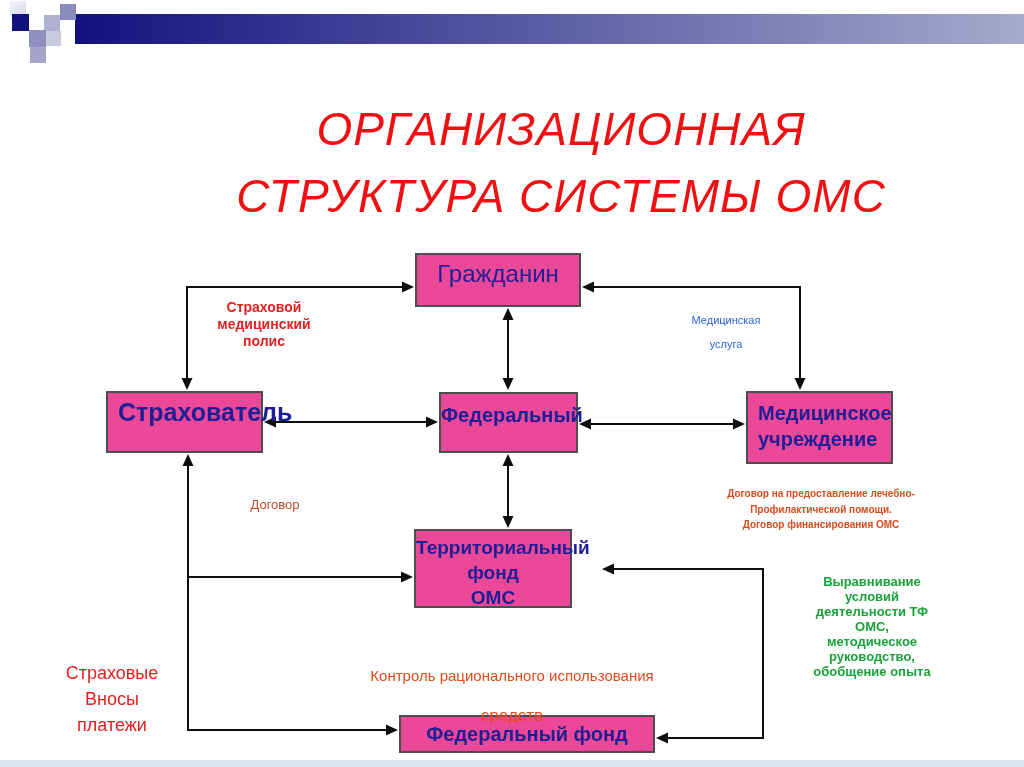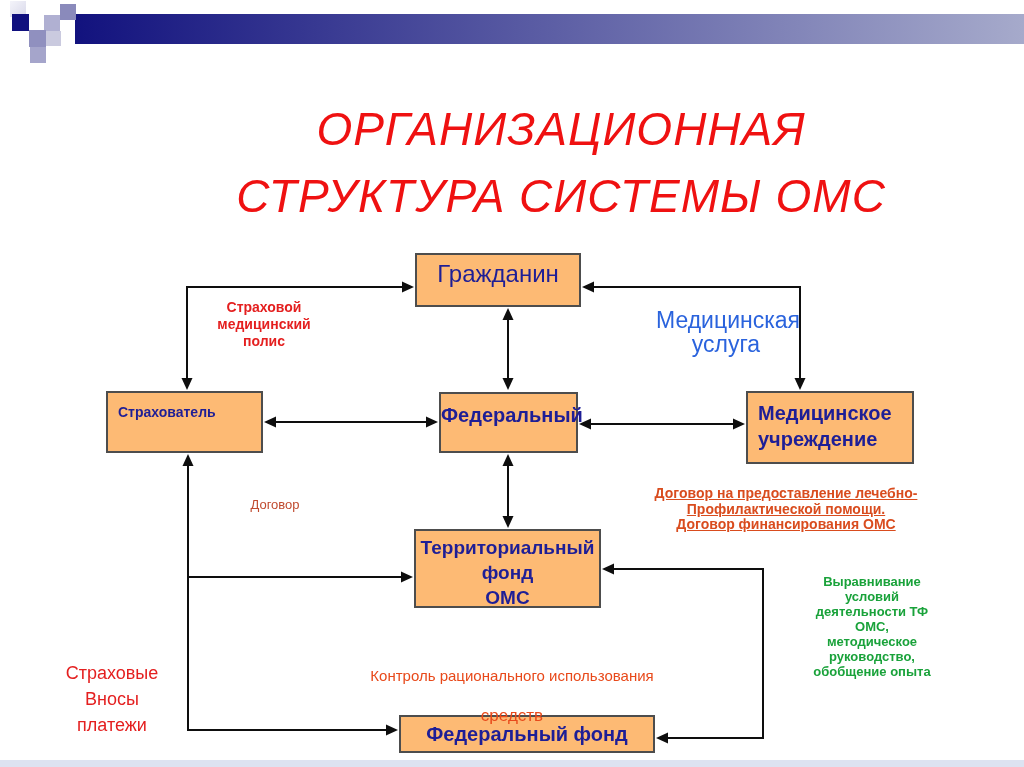--- a/index.html
+++ b/index.html
@@ -30,48 +30,48 @@
     white-space:pre-line;letter-spacing:1px;
   }
 
   
   .connectors{position:absolute;left:0;top:0;width:1024px;height:767px;pointer-events:none;}
   .connectors line,.connectors path{stroke:var(--arrow);stroke-width:2;fill:none;}
   .connectors polygon{fill:var(--arrow);stroke:none;}
 
   
   .box{
-    position:absolute;box-sizing:border-box;background:#fdba74;
+    position:absolute;box-sizing:border-box;background:#ec4899;
     border:2px solid var(--box_border);color:var(--navy);
     white-space:pre-line;
   }
   .box-citizen{left:415px;top:253px;width:166px;height:54px;
     font-size:24px;line-height:30px;text-align:center;padding-top:4px;font-weight:400;}
   .box-insured{left:106px;top:391px;width:157px;height:62px;
-    font-size:14px;line-height:24px;font-weight:bold;padding:7px 0 0 10px;}
+    font-size:25px;line-height:24px;font-weight:bold;padding:7px 0 0 10px;}
   .box-insurer{left:439px;top:392px;width:139px;height:61px;
     font-size:20px;line-height:24px;font-weight:bold;text-align:center;padding-top:9px;}
-  .box-medical{left:746px;top:391px;width:168px;height:73px;
+  .box-medical{left:746px;top:391px;width:147px;height:73px;
     font-size:20px;line-height:26px;font-weight:bold;padding:7px 0 0 10px;}
-  .box-territorial{left:414px;top:529px;width:187px;height:79px;
+  .box-territorial{left:414px;top:529px;width:158px;height:79px;
     font-size:19px;line-height:25px;font-weight:bold;text-align:center;padding-top:4px;}
   .box-federal{left:399px;top:715px;width:256px;height:38px;
     font-size:20px;font-weight:bold;text-align:center;line-height:35px;}
 
   
   .lbl{position:absolute;text-align:center;white-space:pre-line;}
   .lbl-policy{left:199px;top:299px;width:130px;font-size:14px;line-height:17px;
     font-weight:bold;color:var(--red_label);}
-  .lbl-service{left:656px;top:308px;width:140px;font-size:23px;line-height:24px;
+  .lbl-service{left:656px;top:308px;width:140px;font-size:11px;line-height:24px;
     color:var(--blue_label);}
   .lbl-contract{left:208px;top:478px;width:134px;color:var(--brick_label);}
   .lbl-contract .small{font-size:13px;line-height:18px;}
   .lbl-contract .big{font-size:17px;line-height:20px;}
-  .lbl-treatment{left:653px;top:486px;width:266px;font-size:14px;line-height:15.5px;
-    font-weight:bold;color:var(--orange_label);text-decoration:underline;}
+  .lbl-treatment{left:688px;top:486px;width:266px;font-size:10px;line-height:15.5px;
+    font-weight:bold;color:var(--orange_label);}
   .lbl-premiums{left:42px;top:660px;width:140px;font-size:18px;line-height:26px;
     color:var(--red_label);}
   .lbl-control{left:362px;top:648px;width:300px;color:var(--orange_label2);}
   .lbl-control .l1{font-size:15px;line-height:20px;}
   .lbl-control .l2{font-size:17px;line-height:24px;}
   .lbl-equalization{left:797px;top:574px;width:150px;font-size:13px;line-height:15px;
     font-weight:bold;color:var(--green_label);}
 </style>
 </head>
 <body>

